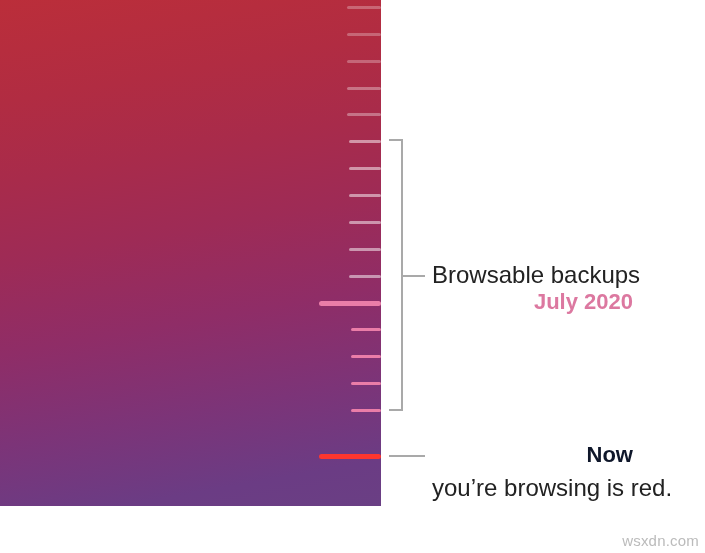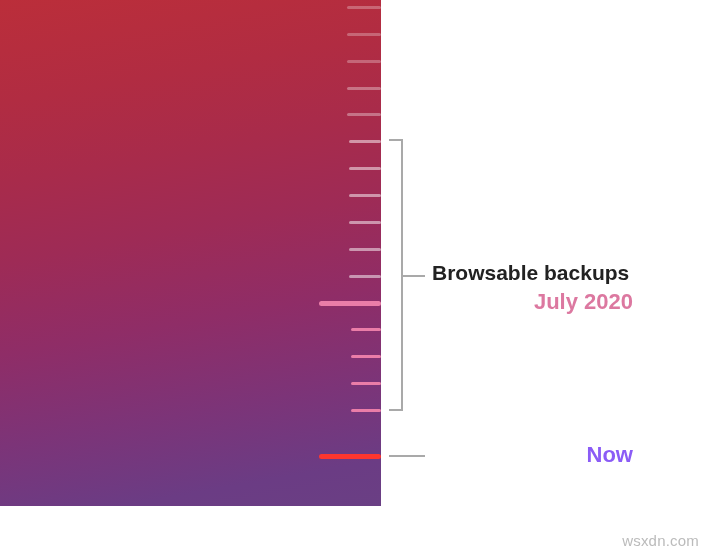--- a/index.html
+++ b/index.html
@@ -53,41 +53,41 @@
   .tick.now    { background: rgb(254,54,46);         width: 62px; height: 5px; border-radius: 3px; }
 
   .tick-label {
     position: absolute;
     text-align: right;
     font-size: 22px;
     font-weight: 600;
     white-space: nowrap;
   }
   .lbl-month { color: rgb(220,120,160); right: 72px; text-align: center; }
-  .lbl-now   { color: #8b5cf6;   right: 72px; }
+  .lbl-now   { color: #0f172a;   right: 72px; }
 
   
   .bracket {
     position: absolute;
     border-right: 2px solid #a9a9a9;
     border-top: 2px solid #a9a9a9;
     border-bottom: 2px solid #a9a9a9;
   }
   .bracket .lead {
     position: absolute;
     height: 2px;
     background: #a9a9a9;
   }
 
   .callout-text {
     position: absolute;
-    font-size: 21px;
+    font-size: 24px;
     color: #222;
     line-height: 1.3;
-    font-weight: 700;
+    font-weight: 400;
   }
 
   .single-leader {
     position: absolute;
     height: 2px;
     background: #a9a9a9;
   }
 
   .watermark {
     position: absolute;
@@ -130,17 +130,18 @@
   <div class="tick-label lbl-now" style="top:442px;">Now</div>
 
   <div class="bracket" style="left:389px; top:139px; width:14px; height:272px;">
     <div class="lead" style="left:14px; top:134px; width:22px;"></div>
   </div>
   <div class="callout-text" style="left:432px; top:259px;">Browsable backups</div>
 
   <div class="single-leader" style="left:389px; top:455px; width:36px;"></div>
   <div class="callout-text" style="left:432px; top:441px;">
     <br>
+    <span>you’re browsing is red.</span>
   </div>
 
   <div class="watermark">wsxdn.com</div>
 
 </div>
 
 </body></html>

